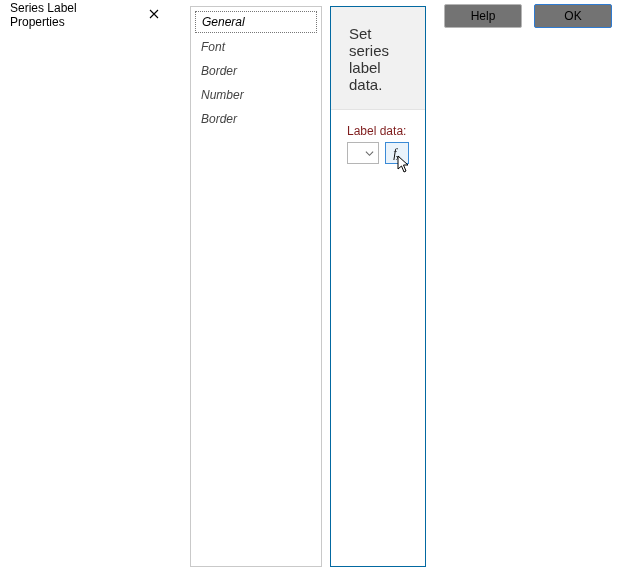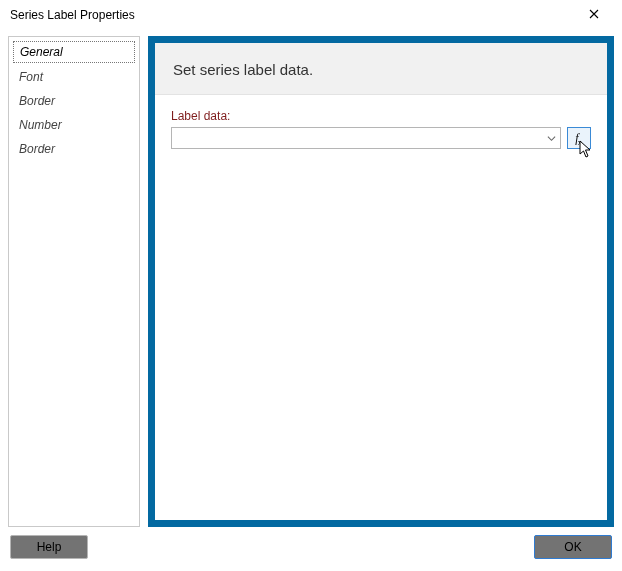--- a/index.html
+++ b/index.html
@@ -7,21 +7,21 @@
     margin: 0; padding: 0;
     width: 622px; height: 571px;
     font-family: "Segoe UI", Tahoma, sans-serif;
     font-size: 12px;
     color: #000;
     background: #fff;
     overflow: hidden;
   }
   .window {
     width: 622px; height: 571px;
-    display: flex; flex-direction: column;
+    display: flex; flex-direction: row;
   }
   .titlebar {
     height: 30px;
     display: flex; align-items: center;
     padding: 0 8px 0 10px;
   }
   .titlebar .title {
     flex: 1;
     font-size: 12px;
   }
@@ -52,21 +52,21 @@
     font-style: italic;
   }
   .side-item.selected {
     margin: 2px 4px 2px 4px;
     border: 1px dotted #777;
     padding: 3px 6px;
     color: #000;
   }
   .content {
     flex: 1;
-    border: 7px solid #0369a1;
+    border: 1px solid #0369a1;
     display: flex; flex-direction: column;
   }
   .content-header {
     background: #f1f1f1;
     border-bottom: 1px solid #e3e3e3;
     padding: 18px 16px 16px 18px;
     font-size: 15px;
     color: #333;
   }
   .content-body {

